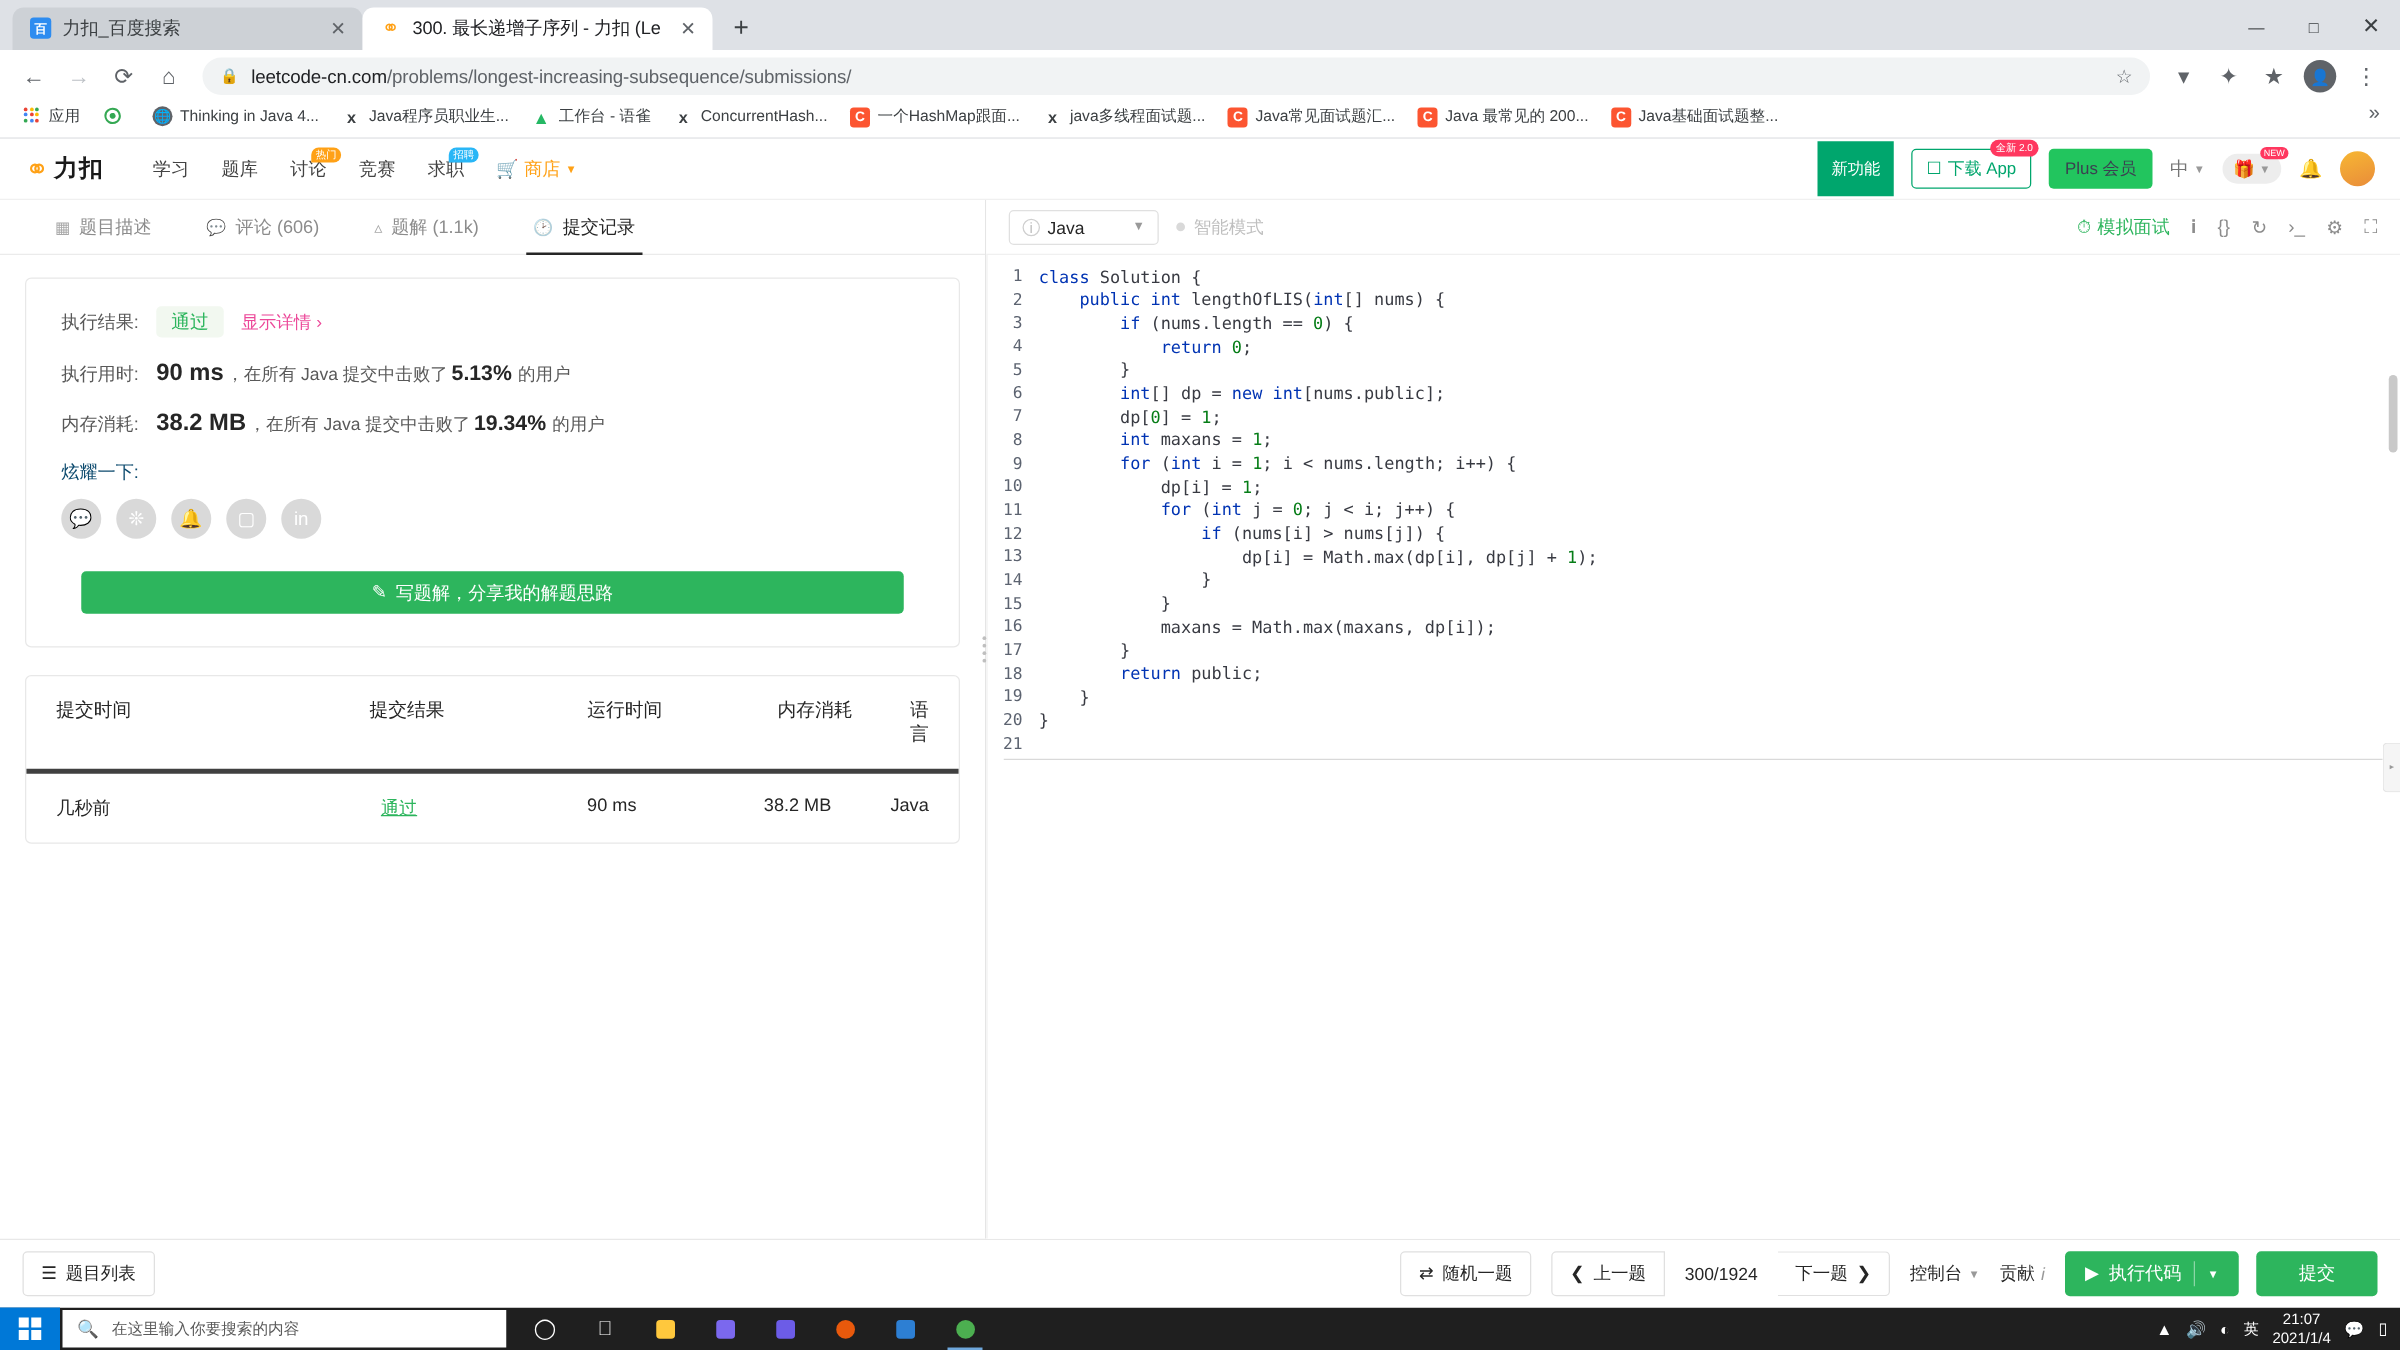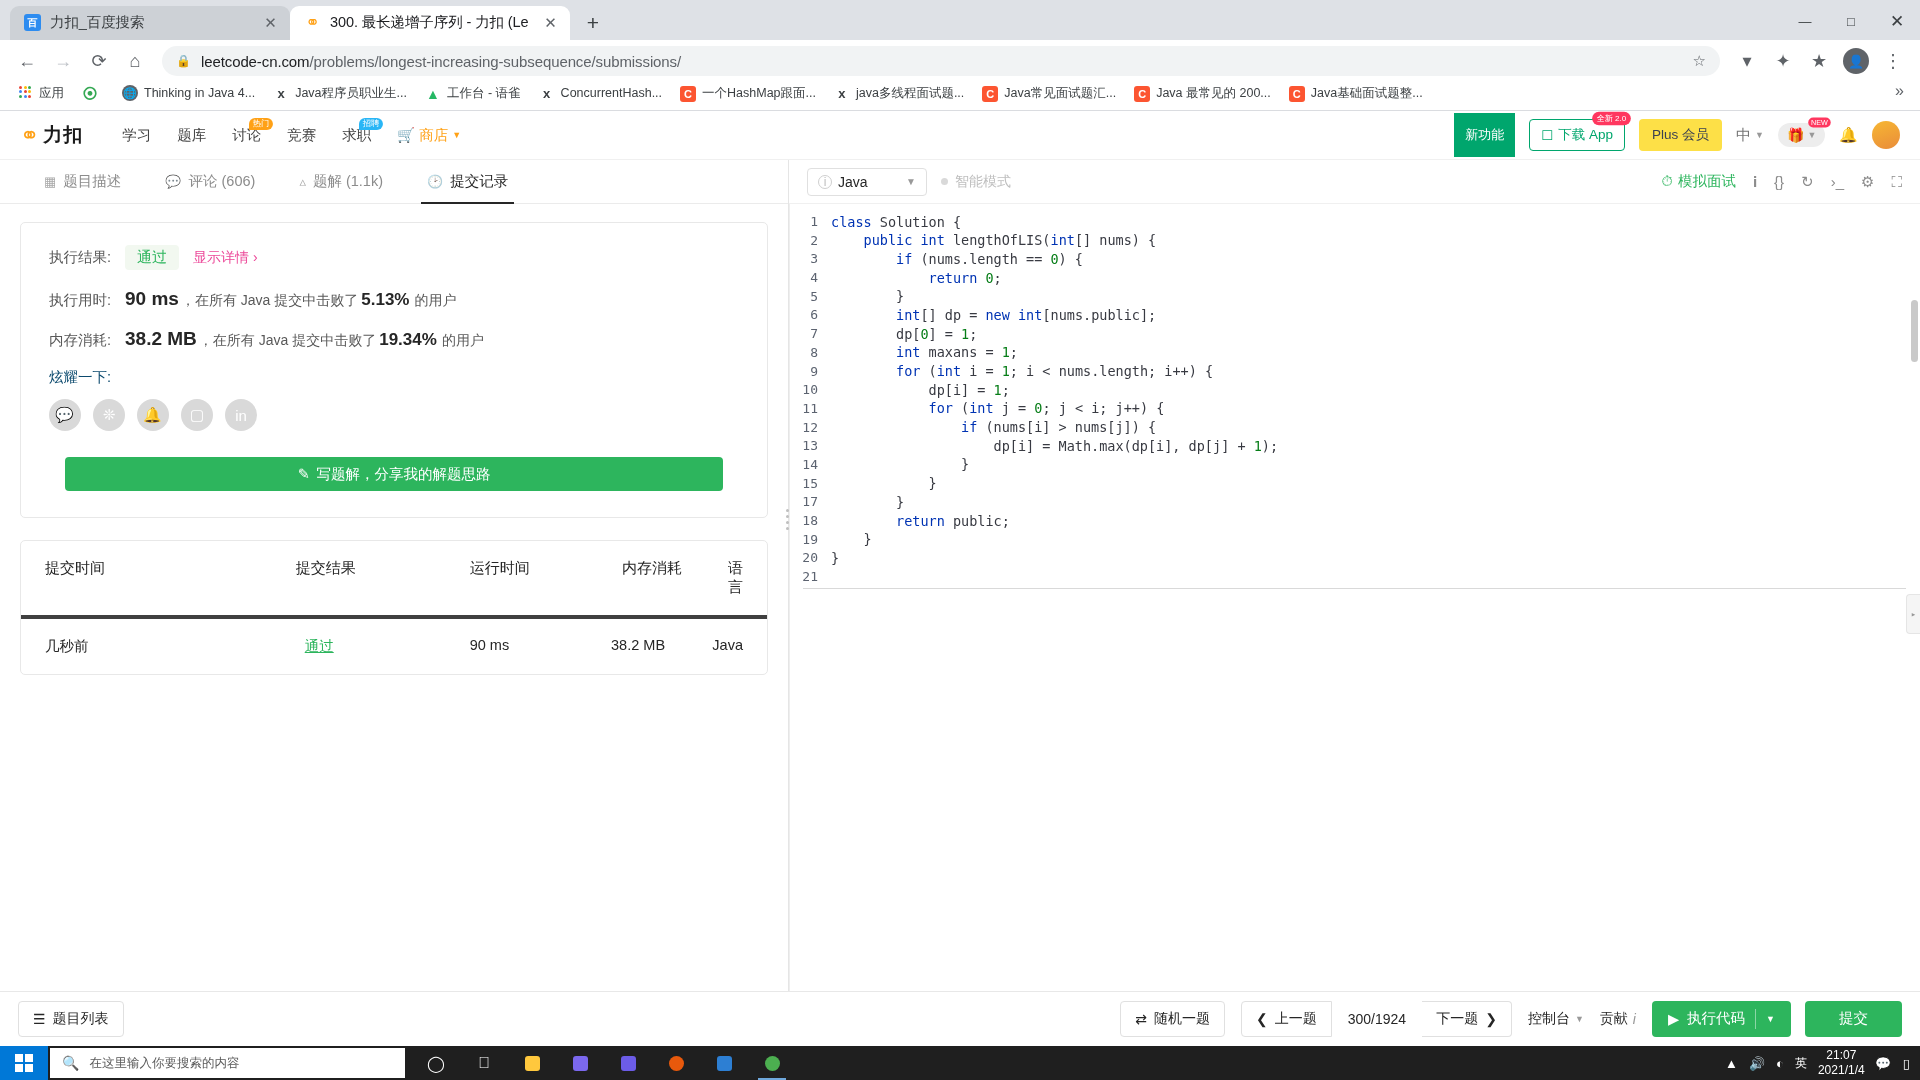--- a/index.html
+++ b/index.html
@@ -117,21 +117,21 @@
     border:1px solid #00a66d; color:#00a66d; border-radius:4px;
     padding:6px 11px; font-size:13.5px; display:flex; align-items:center;
     gap:5px; position:relative; white-space:nowrap;
   }
   .dl-badge {
     position:absolute; top:-9px; right:-9px; background:#ff375f; color:#fff;
     font-size:9px; padding:1px 5px; border-radius:8px; white-space:nowrap;
     transform:scale(.9);
   }
   .plus-member {
-    background:#fde047; color:#3b4151; border-radius:4px; padding:7px 13px;
+    background:#22c55e; color:#3b4151; border-radius:4px; padding:7px 13px;
     font-size:13.5px; white-space:nowrap;
   }
   .nav-ico { color:#757575; font-size:15px; display:flex; align-items:center; gap:4px; }
   .nav-ico .chev { font-size:9px; color:#999; }
   .nav-avatar {
     width:28px; height:28px; border-radius:50%;
     background:linear-gradient(160deg,#f7b733,#e98c3a);
   }
   .nav-pill {
     background:#ededed; border-radius:13px; padding:4px 9px; display:flex;
@@ -637,20 +637,24 @@
             </div>
             <div class="cl">
               <span class="ln">14</span>
               <span class="ct"><span>                }</span></span>
             </div>
             <div class="cl">
               <span class="ln">15</span>
               <span class="ct"><span>            }</span></span>
             </div>
             <div class="cl">
+              <span class="ln">16</span>
+              <span class="ct"><span>            maxans = Math.max(maxans, dp[i]);</span></span>
+            </div>
+            <div class="cl">
               <span class="ln">17</span>
               <span class="ct"><span>        }</span></span>
             </div>
             <div class="cl">
               <span class="ln">18</span>
               <span class="ct"><span>        </span><span class="k">return</span><span> public;</span></span>
             </div>
             <div class="cl">
               <span class="ln">19</span>
               <span class="ct"><span>    }</span></span>

